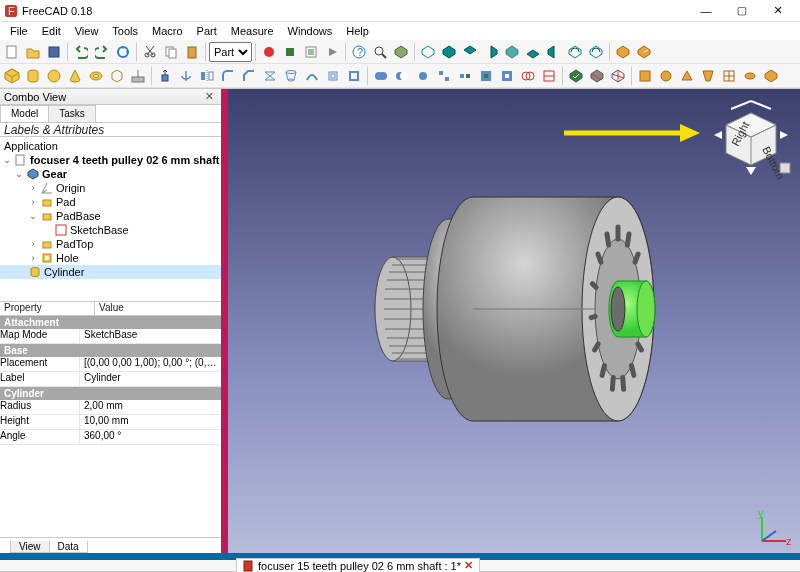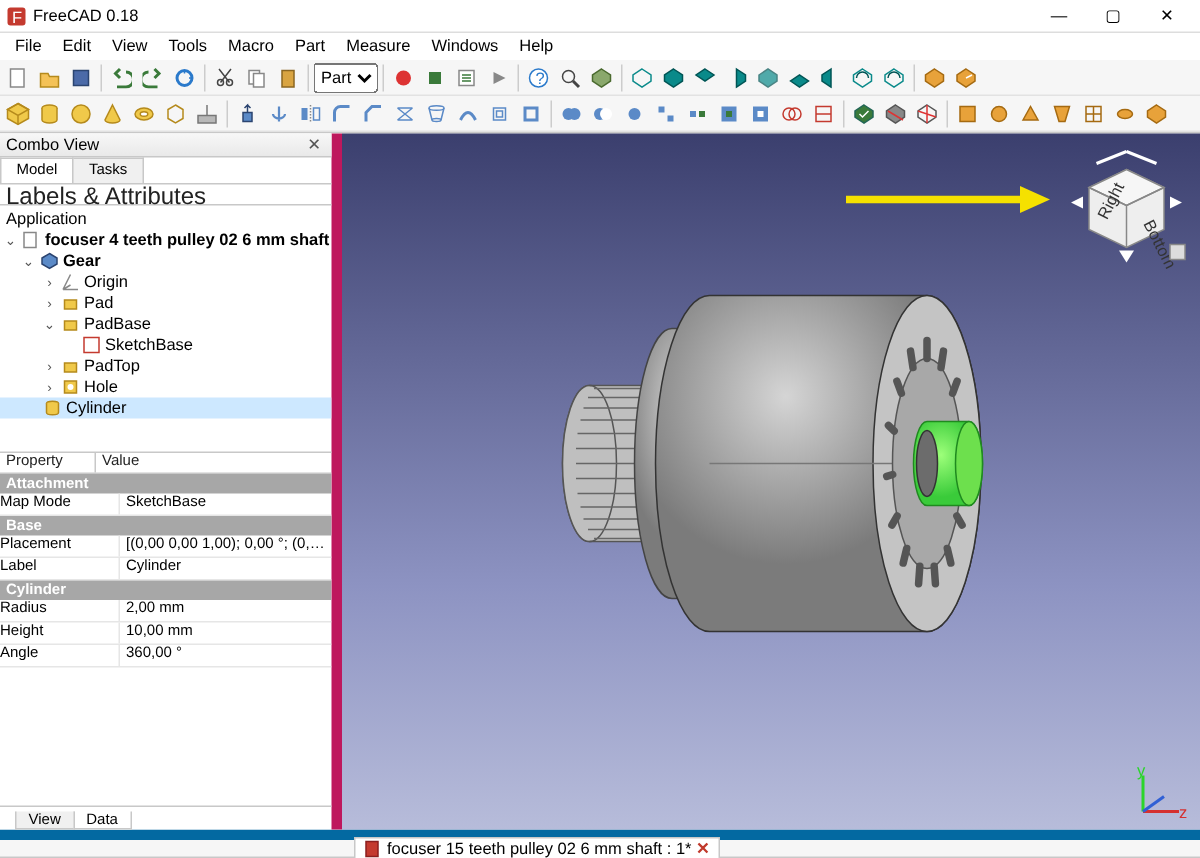--- a/index.html
+++ b/index.html
@@ -15,30 +15,30 @@
 .tb { width: 20px; height: 20px; border: 1px solid transparent; border-radius: 2px; display: flex; align-items: center; justify-content: center; cursor: pointer; }
 .sep { width: 1px; height: 18px; background: #ccc; margin: 0 2px; }
 select.wbsel { height: 20px; font-size: 11px; }
 .main { display: flex; height: 464px; }
 .combo { width: 228px; border-right: 7px solid #be185d; display: flex; flex-direction: column; background: #fff; }
 .combo-title { height: 16px; background: linear-gradient(#f7f7f7,#e9e9e9); border-bottom: 1px solid #c8c8c8; display: flex; align-items: center; padding: 0 4px; font-size: 10px; }
 .combo-title .x { margin-left: auto; color: #555; cursor: pointer; padding: 0 3px; }
 .tabs { height: 18px; display: flex; border-bottom: 1px solid #c8c8c8; }
 .tab { padding: 2px 10px 0; border: 1px solid #c8c8c8; border-bottom: none; margin-right: -1px; background: #f0f0f0; font-size: 10px; cursor: pointer; }
 .tab.active { background: #fff; position: relative; z-index: 1; }
-.panelabel { height: 14px; border-bottom: 1px solid #c8c8c8; font-size: 16px; padding: 0 4px; color: #222; }
+.panelabel { height: 14px; border-bottom: 1px solid #c8c8c8; font-size: 12px; padding: 0 4px; color: #222; font-style: italic; }
 .tree { flex: 0 0 164px; overflow: auto; padding: 2px 0; }
 .tree-row { display: flex; align-items: center; height: 14px; padding-left: 4px; cursor: pointer; }
 .tree-row.sel { background: #cde8ff; }
 .tw { width: 10px; text-align: center; color: #555; font-size: 9px; }
 .ticon { width: 12px; height: 12px; margin: 0 3px; }
 .proppanel { flex: 1; border-top: 1px solid #c8c8c8; overflow: auto; }
 .prophead { display: flex; height: 14px; border-bottom: 1px solid #c8c8c8; }
 .prophead div { padding: 0 4px; font-size: 10px; color: #222; }
-.prophead div:first-child { width: 64px; border-right: 1px solid #c8c8c8; }
+.prophead div:first-child { width: 95px; border-right: 1px solid #c8c8c8; }
 .pgroup { background: #a7a7a7; color: #fff; font-weight: bold; padding: 1px 4px; font-size: 10px; }
 .prow { display: flex; height: 15px; border-bottom: 1px solid #e6e6e6; }
 .prow .k { width: 80px; padding: 0 0; border-right: 1px solid #e6e6e6; font-size: 10px; }
 .prow .v { padding: 0 4px; font-size: 10px; white-space: nowrap; overflow: hidden; text-overflow: ellipsis; flex: 1; }
 .bottomtabs { height: 16px; border-top: 1px solid #c8c8c8; display: flex; align-items: flex-end; padding-left: 10px; }
 .bottomtabs .bt { border: 1px solid #c8c8c8; border-top: none; padding: 0 8px; font-size: 10px; background: #f0f0f0; margin-right: -1px; cursor: pointer; }
 .bottomtabs .bt.active { background: #fff; }
 .viewport { flex: 1; position: relative; background: linear-gradient(#3b3f6e 0%, #8d93c2 65%, #b7bcda 100%); overflow: hidden; }
 .navcube { position: absolute; top: 6px; right: 6px; width: 86px; height: 86px; }
 .arrowline { position: absolute; top: 32px; right: 98px; }

